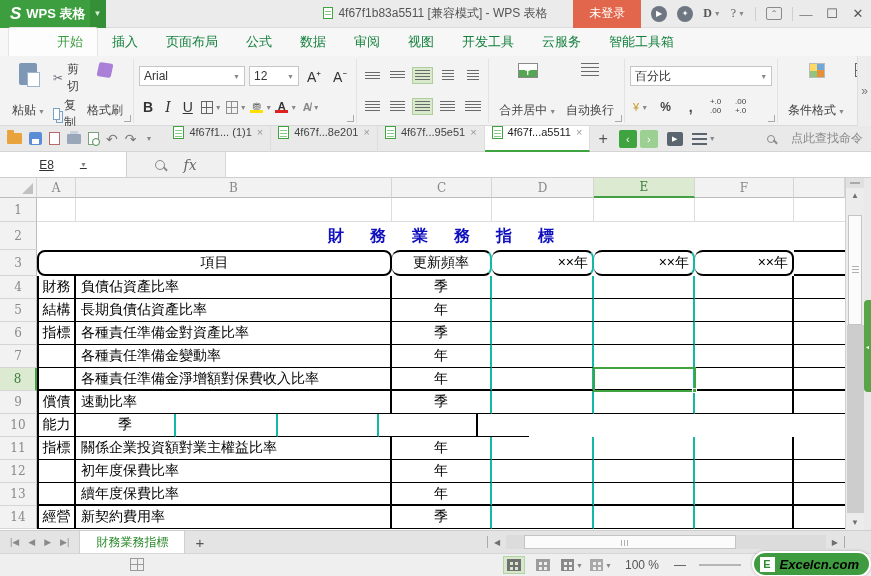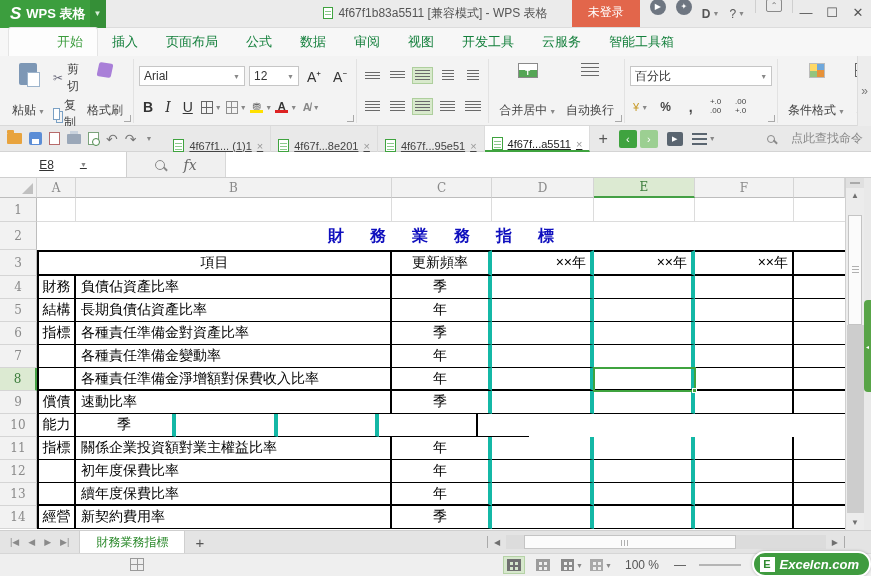--- a/index.html
+++ b/index.html
@@ -8,21 +8,21 @@
 
   
   .titlebar { position:absolute; left:0; top:0; width:871px; height:28px; background:#ebebeb; display:flex; align-items:center; border-bottom:1px solid #dcdcdc; }
   .logo { height:28px; display:flex; align-items:center; background:#3c9e3e; color:#fff; padding:0 4px 0 10px; font-weight:bold; }
   .logo .mark { font-size:17px; font-style:italic; margin-right:5px; }
   .logo .ltxt { font-size:13px; }
   .logo-caret { height:28px; width:16px; background:#358f37; color:#d8eed8; display:flex; align-items:center; justify-content:center; font-size:8px; }
   .doc-title { position:absolute; left:0; right:0; text-align:center; font-size:12px; color:#555; pointer-events:none; }
   .doc-title .dicon { display:inline-block; width:10px; height:12px; background:#fff; border:1px solid #3fa33f; vertical-align:-2px; margin-right:5px;
       background-image:linear-gradient(#8cc98c,#8cc98c),linear-gradient(#8cc98c,#8cc98c); background-size:6px 1px,6px 1px; background-position:1px 3px,1px 6px; background-repeat:no-repeat; }
-  .tb-right { margin-left:auto; display:flex; height:30px; z-index:2; }
+  .tb-right { margin-left:auto; display:flex; align-items:center; height:30px; z-index:2;font-family:Liberation Serif, serif; }
   .login-btn { height:28px; background:#e2664b; color:#fff; font-size:12px; display:flex; align-items:center; padding:0 16px; }
   .circ { width:16px; height:16px; border-radius:50%; background:#6e7681; color:#fff; font-size:8px; display:flex; align-items:center; justify-content:center; margin-left:10px; }
   .tb-ico { margin-left:10px; color:#555; font-size:12px; display:flex; align-items:center; }
   .caret { font-size:7px; color:#888; margin-left:2px; }
   .tb-sep { width:1px; height:14px; background:#cfcfcf; margin-left:10px; }
   .ribbox { width:16px; height:13px; border:1px solid #8a8a8a; border-radius:2px; margin-left:10px; display:flex; align-items:center; justify-content:center; font-size:8px; color:#666; }
   .winbtn { width:26px; height:28px; display:flex; align-items:center; justify-content:center; color:#555; font-size:13px; }
 
   
   .ribbontabs { position:absolute; left:0; top:28px; width:871px; height:28px; background:#f7f7f7; display:flex; align-items:flex-end; padding-left:8px; }
@@ -63,21 +63,21 @@
   .qbtn { margin-left:7px; display:flex; align-items:center; color:#777; }
   .ic-folder { width:15px; height:11px; background:#e8a33d; border-radius:1px; position:relative; }
   .ic-folder::before { content:""; position:absolute; top:-3px; left:0; width:7px; height:3px; background:#e8a33d; border-radius:1px 1px 0 0; }
   .ic-save { width:13px; height:13px; background:#5b8dd6; border-radius:2px; position:relative; }
   .ic-save::after { content:""; position:absolute; left:3px; bottom:1px; width:7px; height:5px; background:#fff; }
   .ic-page { width:11px; height:13px; background:#fff; border:1px solid #b76a6a; position:relative; }
   .ic-print { width:14px; height:10px; background:#9aa7b8; border-radius:1px; position:relative; }
   .ic-print::after { content:""; position:absolute; left:3px; top:-3px; width:8px; height:3px; background:#c9d2dd; }
   .ic-prev { width:11px; height:13px; background:#fff; border:1px solid #7ba37b; position:relative; }
   .ic-prev::after { content:""; position:absolute; right:-2px; bottom:-2px; width:6px; height:6px; border:1px solid #4c8a4c; border-radius:50%; background:#fff; }
-  .dtab { height:26px; display:flex; align-items:flex-end; padding:0 7px; font-size:11px; color:#444; border-right:1px solid #dcdcdc; gap:5px;text-decoration:underline; }
+  .dtab { height:26px; display:flex; align-items:flex-start; padding:0 7px; font-size:11px; color:#444; border-right:1px solid #dcdcdc; gap:5px; }
   .dtab .x { color:#999; font-size:11px; }
   .dtab.active { background:#fff; border-bottom:2px solid #3fa33f; color:#222; }
   .ic-doc { width:11px; height:13px; background:#fff; border:1px solid #3fa33f;
      background-image:linear-gradient(#8cc98c,#8cc98c),linear-gradient(#8cc98c,#8cc98c),linear-gradient(#8cc98c,#8cc98c); background-size:7px 1px,7px 1px,7px 1px; background-position:1px 3px,1px 6px,1px 9px; background-repeat:no-repeat; }
   .addtab { font-size:16px; color:#555; padding:0 8px; }
   .navsq { width:18px; height:18px; display:flex; align-items:center; justify-content:center; color:#fff; font-size:11px; margin-left:3px; border-radius:2px; }
   .ic-play { width:16px; height:14px; background:#5a6570; border-radius:2px; color:#fff; font-size:7px; display:flex; align-items:center; justify-content:center; margin-left:9px; }
   .ic-list { width:15px; height:12px; background:repeating-linear-gradient(to bottom,#5a6570 0 2px,transparent 2px 5px); margin-left:9px; }
   .findbox { position:absolute; right:8px; display:flex; align-items:center; gap:16px; color:#888; font-size:12px; }
   .ic-mag { width:8px; height:8px; border:1.5px solid #8a8a8a; border-radius:50%; position:relative; }
@@ -98,23 +98,23 @@
   .h-ch{height:20px} .h-r1{height:24px} .h-r2{height:28px} .h-r3{height:26px} .h-rr{height:23px}
   .chd { background:#f2f2f2; border-right:1px solid #d5d5d5; border-bottom:1px solid #bdbdbd; justify-content:center; font-family:"DejaVu Serif", serif; font-size:12px; color:#8a8a8a; }
   .chd.selcol { background:#dcead2; color:#3c7d3c; border-bottom:2px solid #44a044; }
   .rh { background:#f2f2f2; border-right:1px solid #bdbdbd; border-bottom:1px solid #d5d5d5; justify-content:center; font-family:"DejaVu Serif", serif; font-size:12px; color:#8a8a8a; }
   .rh.selrow { background:#dcead2; color:#3c7d3c; border-right:2px solid #44a044; }
   .corner { position:relative; }
   .corner::after { content:""; position:absolute; right:3px; bottom:3px; border-left:11px solid transparent; border-bottom:11px solid #c0c0c0; }
   .txc{justify-content:center} .txr{justify-content:flex-end; padding-right:4px} .txl{padding-left:5px}
   .g-r{border-right:1px solid #dcdcdc} .g-b{border-bottom:1px solid #dcdcdc}
   .bt2{border-top:2px solid #000} .bb1{border-bottom:1px solid #000} .bb2{border-bottom:2px solid #000}
-  .bl2{border-left:2px solid #000} .br1{border-right:4px solid #14b8a6} .br2{border-right:2px solid #000}
+  .bl2{border-left:2px solid #000} .br1{border-right:2px solid #14b8a6} .br2{border-right:2px solid #000}
   .title-cell { justify-content:center; color:#0f0fbe; font-weight:bold; font-size:16px; letter-spacing:26px; text-indent:26px; font-family:"DejaVu Serif", serif; }
-  .hdr-cell { font-size:14px; }
+  .hdr-cell { font-size:14px;border-radius:8px; }
   .selbox { position:absolute; left:593px; top:189px; width:103px; height:25px; border:2px solid #3fa33f; pointer-events:none; }
   .selbox .handle { position:absolute; right:-3px; bottom:-3px; width:5px; height:5px; background:#3fa33f; border:1px solid #fff; }
 
   
   .vscroll { position:absolute; left:845px; top:178px; width:19px; height:352px; background:#ececec; border-left:1px solid #d0d0d0; }
   .vsplit { height:10px; display:flex; align-items:center; justify-content:center; background:#e0e0e0; }
   .vsplit i { width:10px; height:2px; background:#a9a9a9; }
   .varrow { height:15px; display:flex; align-items:center; justify-content:center; color:#707070; font-size:8px; }
   .vthumb { position:absolute; left:2px; top:37px; width:14px; height:110px; background:#fbfbfb; border:1px solid #c4c4c4; }
   .vthumb .grip { position:absolute; left:3px; top:50px; width:7px; height:7px; background:repeating-linear-gradient(to bottom,#b0b0b0 0 1px,transparent 1px 3px); }
@@ -142,21 +142,21 @@
   .sb-cluster { position:absolute; left:503px; top:0; height:22px; display:flex; align-items:center; gap:7px; }
   .viewic { width:22px; height:18px; display:flex; align-items:center; justify-content:center; }
   .viewic.on { background:#d7e8cd; border:1px solid #b5d2a6; }
   .vi-grid { width:14px; height:12px; background:repeating-linear-gradient(to bottom,#707070 0 2px,transparent 2px 5px),repeating-linear-gradient(to right,#707070 0 2px,transparent 2px 5px); border:1px solid #707070; }
   .vi-grid.dash { opacity:.65; }
   .zoomtxt { font-size:12px; color:#555; margin-left:6px; }
   .zminus { color:#555; font-size:12px; margin-left:8px; }
   .zslider { width:42px; height:2px; background:#b5b5b5; margin-left:6px; }
   .watermark { position:absolute; right:0px; top:-3px; height:26px; background:#3f9b3f; border:2px solid #fff; border-radius:13px; box-shadow:0 0 3px rgba(0,0,0,.25); display:flex; align-items:center; padding:0 10px 0 6px; gap:5px; z-index:3; }
   .wm-e { width:15px; height:15px; background:#fff; color:#2f8a2f; font-weight:bold; font-size:11px; display:flex; align-items:center; justify-content:center; }
-  .wm-t { color:#ffffff; font-weight:bold; font-style:italic; font-size:13px; white-space:nowrap; }
+  .wm-t { color:#000000; font-weight:bold; font-style:italic; font-size:13px; white-space:nowrap; }
 </style>
 </head>
 <body>
 
 <div class="app">
 
   <div class="titlebar">
     <div class="logo">
       <span class="mark">S</span>
       <span class="ltxt">WPS 表格</span>

